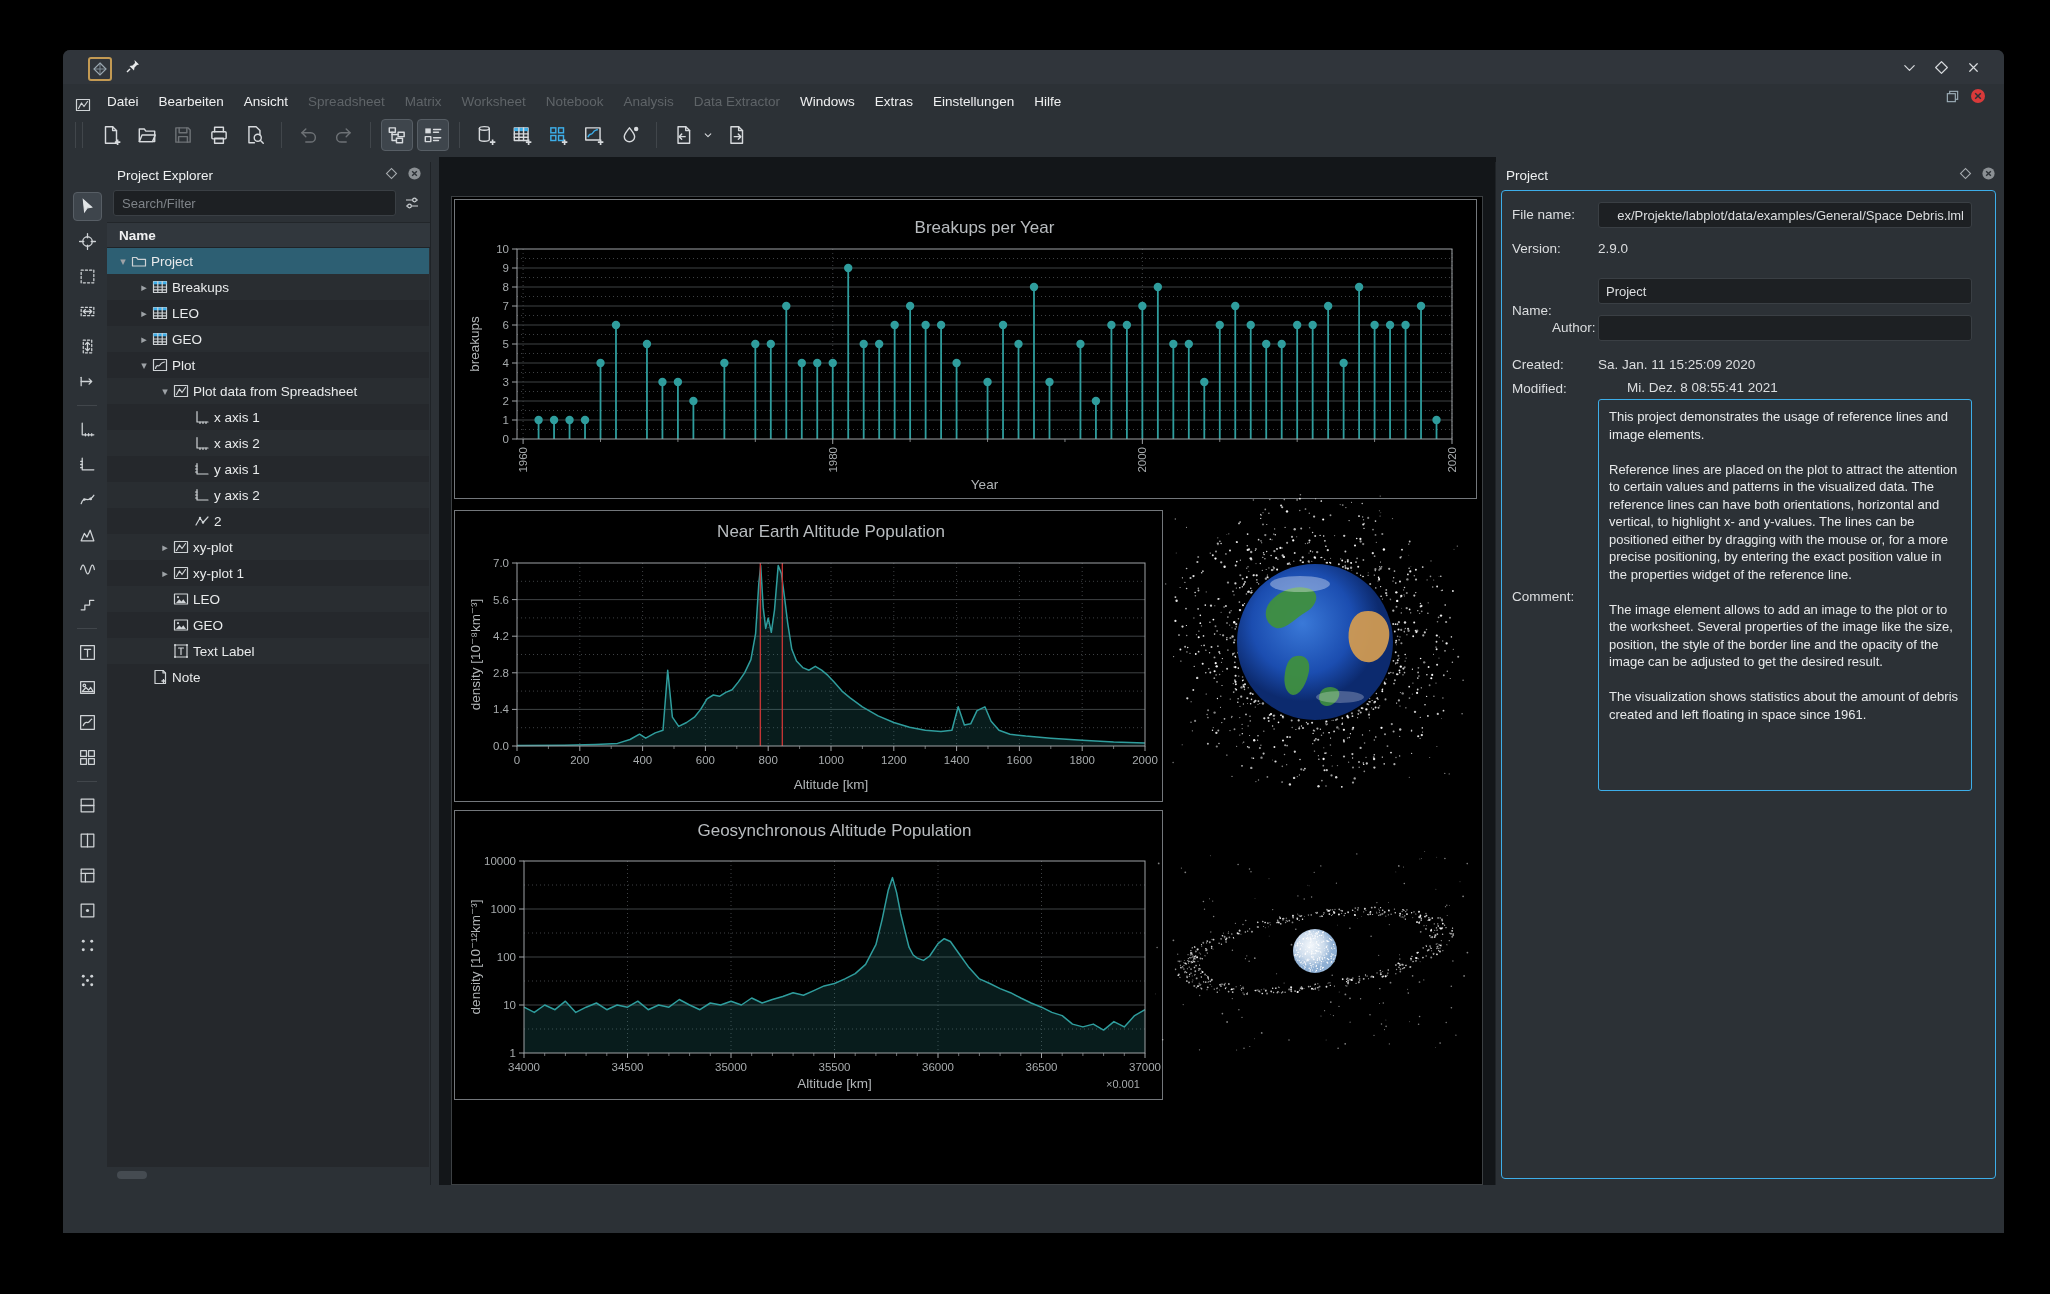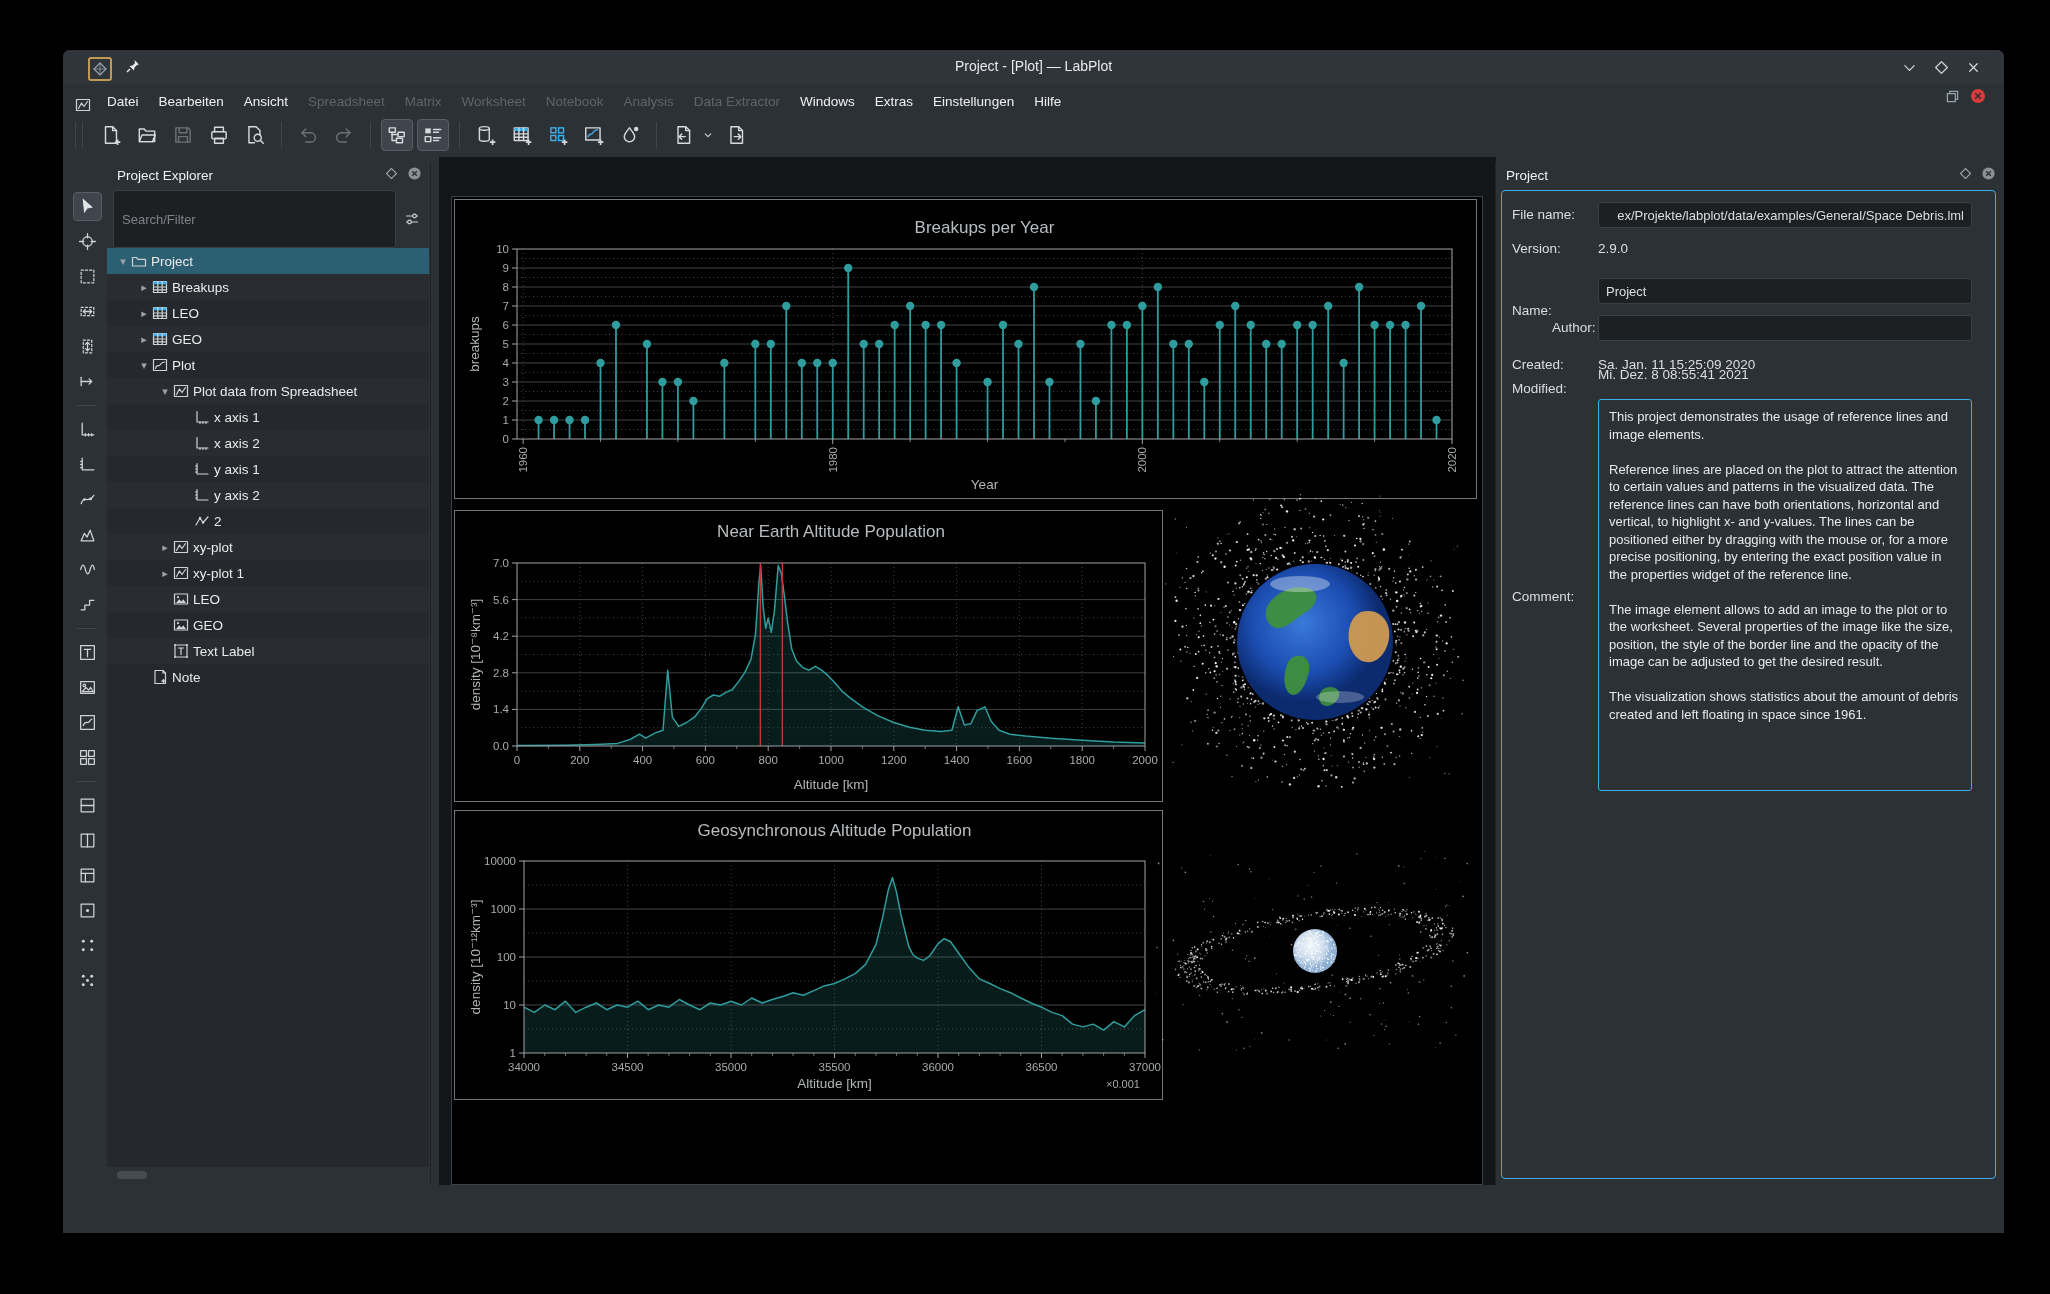--- a/index.html
+++ b/index.html
@@ -37,21 +37,21 @@
   .toolcol{position:absolute;left:6px;top:5px;width:36px;height:1023px;display:flex;flex-direction:column;align-items:center;padding-top:30px;gap:6px;box-sizing:border-box;}
   .toolbtn{width:27px;height:27px;border-radius:4px;display:flex;align-items:center;justify-content:center;border:1px solid transparent;}
   .toolbtn.active{background:#3e454c;border-color:#575e65;}
   .vsep{width:20px;height:1px;background:#41464b;margin:3px 0;}
 
   
   .dock-left{position:absolute;left:44px;top:5px;width:324px;height:1023px;background:#2c3136;border-right:1px solid #1f2327;box-sizing:border-box;}
   .dock-header{position:relative;height:26px;display: flex;align-items:center;padding-left:10px;font-size:13.5px;color:#eef0f1;}
   .dock-hicons{position:absolute;right:8px;top:4px;display:flex;gap:9px;align-items:center;}
   .search-row{display:flex;align-items:center;margin:2px 6px 0 6px;gap:4px;}
-  .search-input{flex:1;height:24px;background:#1d2023;border:1px solid #3a3f44;border-radius:3px;color:#f9a8d4;font-size:13px;padding:16px 8px;outline:none;}
+  .search-input{flex:1;height:24px;background:#1d2023;border:1px solid #3a3f44;border-radius:3px;color:#f9a8d4;font-size:13px;padding:0 8px;outline:none;}
   .search-input::placeholder{color:#7e8388;}
   .filter-btn{width:24px;height:24px;display:flex;align-items:center;justify-content:center;}
   .name-header{margin-top:6px;height:24px;background:#31373d;border-top:1px solid #22262a;border-bottom:1px solid #1f2327;display:flex;align-items:center;padding-left:12px;font-size:13.5px;font-weight:bold;}
   .tree{position:absolute;left:0;right:1px;top:86px;bottom:18px;background:#25282c;overflow:hidden;}
   .trow{height:26px;display:flex;align-items:center;font-size:13.5px;color:#e9ebec;white-space:nowrap;}
   .trow.alt{background:#292d31;}
   .trow.selected{background:#2d5f73;}
   .texp{width:16px;text-align:center;color:#9da2a6;font-size:11px;flex:none;}
   .tico{width:20px;flex:none;display:flex;align-items:center;}
   .hscroll{position:absolute;left:10px;bottom:6px;width:30px;height:8px;border-radius:4px;background:#454b51;}
@@ -91,21 +91,20 @@
       <span class="appicon" id="appicon">
           <svg width="14" height="14" viewBox="0 0 14 14">
             <path d="M1 7h12M7 1v12" stroke="#7f8c96" stroke-width="1"></path>
             <path d="M7 1l6 6-6 6-6-6z" fill="none" stroke="#9aa7b0" stroke-width="1.2"></path>
           </svg>
         </span>
       <span class="pinicon" id="pinicon"><svg width="16" height="16" viewBox="0 0 16 16">
             <path d="M9.5 2l4.5 4.5-2 .5-2.5 2.5-.5 3L4.5 8l3-.5L10 5z" fill="#e8eaeb"></path>
             <path d="M5 11l-3 3" stroke="#e8eaeb" stroke-width="1.4"></path>
           </svg></span>
-      <span class="wtitle">Project - [Plot] — LabPlot</span>
       <span class="wcontrols">
         <span class="wctl" id="wc-shade">
             <svg width="15" height="15" viewBox="0 0 16 16">
               <path d="M3 6l5 5 5-5" stroke="#d7dadd" stroke-width="1.3" fill="none" stroke-linecap="round" stroke-linejoin="round"></path>
             </svg>
           </span>
         <span class="wctl" id="wc-max">
             <svg width="15" height="15" viewBox="0 0 16 16">
               <rect x="3.6" y="3.6" width="8.8" height="8.8" transform="rotate(45 8 8)" stroke="#d7dadd" stroke-width="1.3" fill="none" stroke-linecap="round" stroke-linejoin="round"></rect>
             </svg>
@@ -2802,21 +2801,21 @@
           <input class="pinput rtl-clip" style="top: 11px;" value="ex/Projekte/labplot/data/examples/General/Space Debris.lml">
           <span class="plabel" style="top:50px;">Version:</span>
           <span class="pvalue" style="top:50px;">2.9.0</span>
           <span class="plabel" style="top:100px;margin-top:12px;">Name:</span>
           <input class="pinput" style="top: 87px;" value="Project">
           <span class="plabel" style="top:129px;margin-left:40px;">Author:</span>
           <input class="pinput" style="top: 124px;" value="">
           <span class="plabel" style="top:166px;">Created:</span>
           <span class="pvalue" style="top:166px;">Sa. Jan. 11 15:25:09 2020</span>
           <span class="plabel" style="top:190px;">Modified:</span>
-          <span class="pvalue" style="top:176px;">Mi. Dez. 8 08:55:41 2021</span>
+          <span class="pvalue" style="top:189px;margin-left:29px;">Mi. Dez. 8 08:55:41 2021</span>
           <span class="plabel" style="top:398px;">Comment:</span>
           <div class="comment-box">This project demonstrates the usage of reference lines and image elements.
 
 Reference lines are placed on the plot to attract the attention to certain values and patterns in the visualized data. The reference lines can have both orientations, horizontal and vertical, to highlight x- and y-values. The lines can be positioned either by dragging with the mouse or, for a more precise positioning, by entering the exact position value in the properties widget of the reference line.
 
 The image element allows to add an image to the plot or to the worksheet. Several properties of the image like the size, position, the style of the border line and the opacity of the image can be adjusted to get the desired result.
 
 The visualization shows statistics about the amount of debris created and left floating in space since 1961.</div>
         </div>
       </div>

